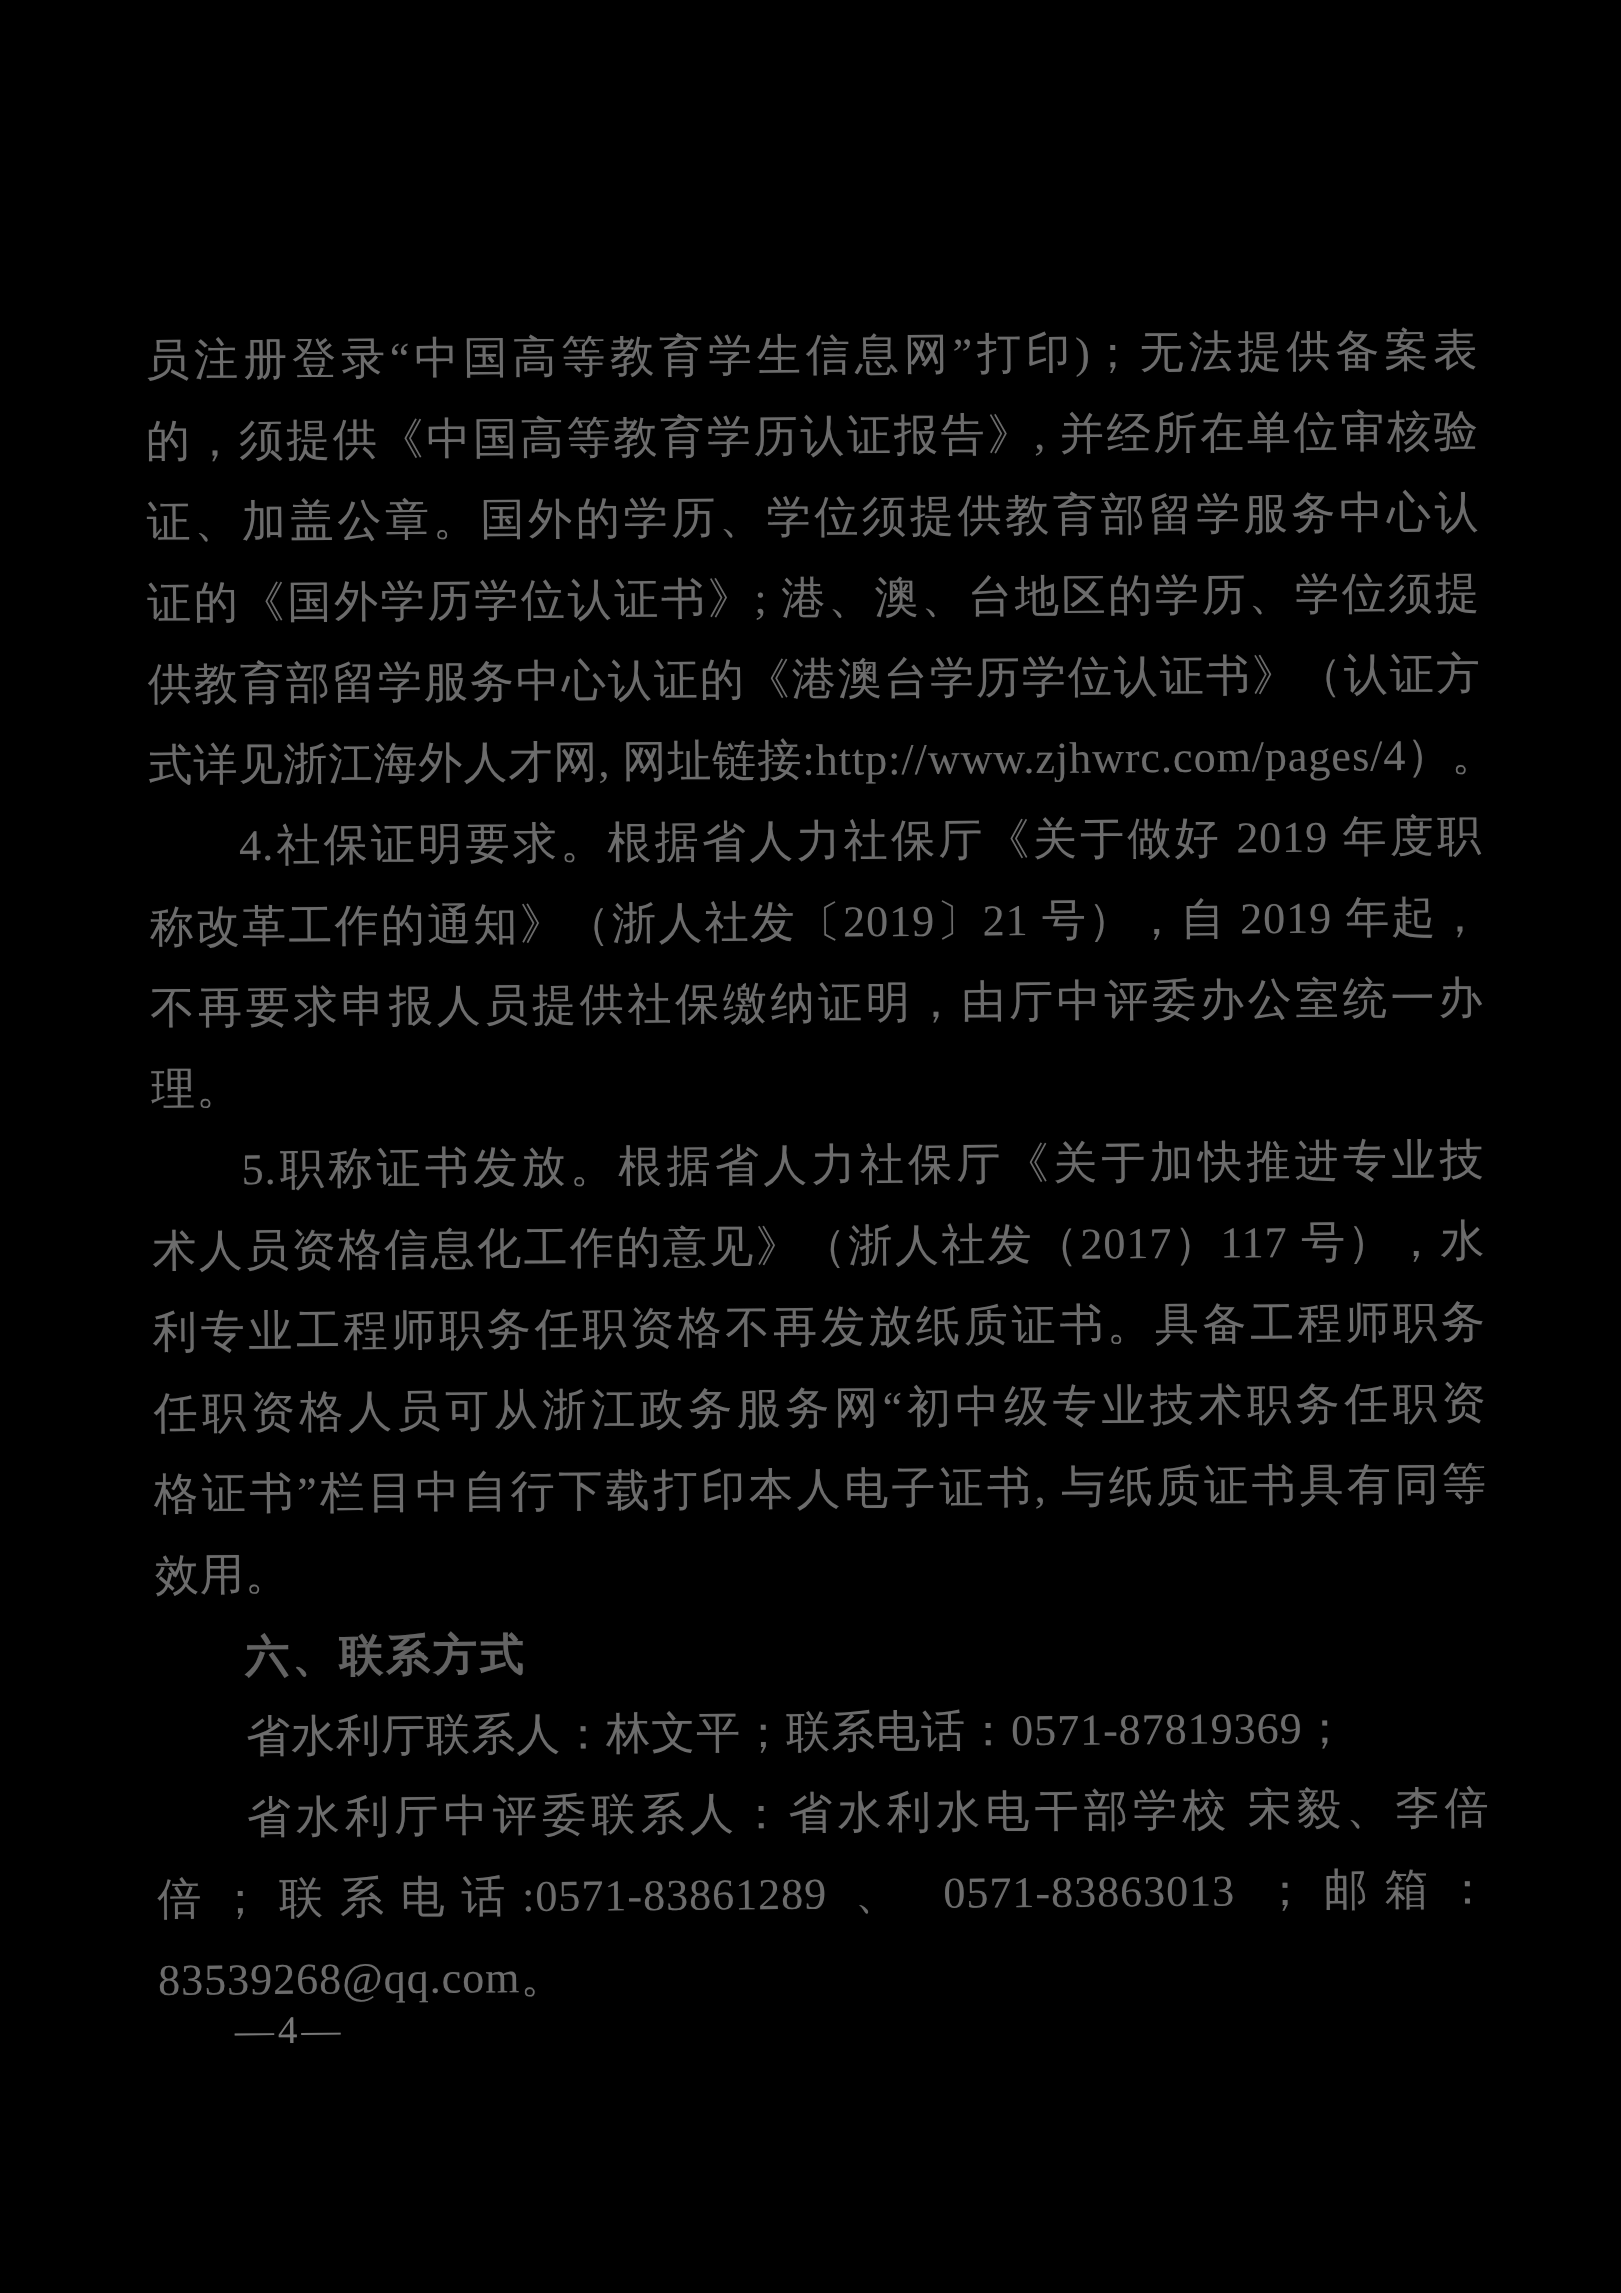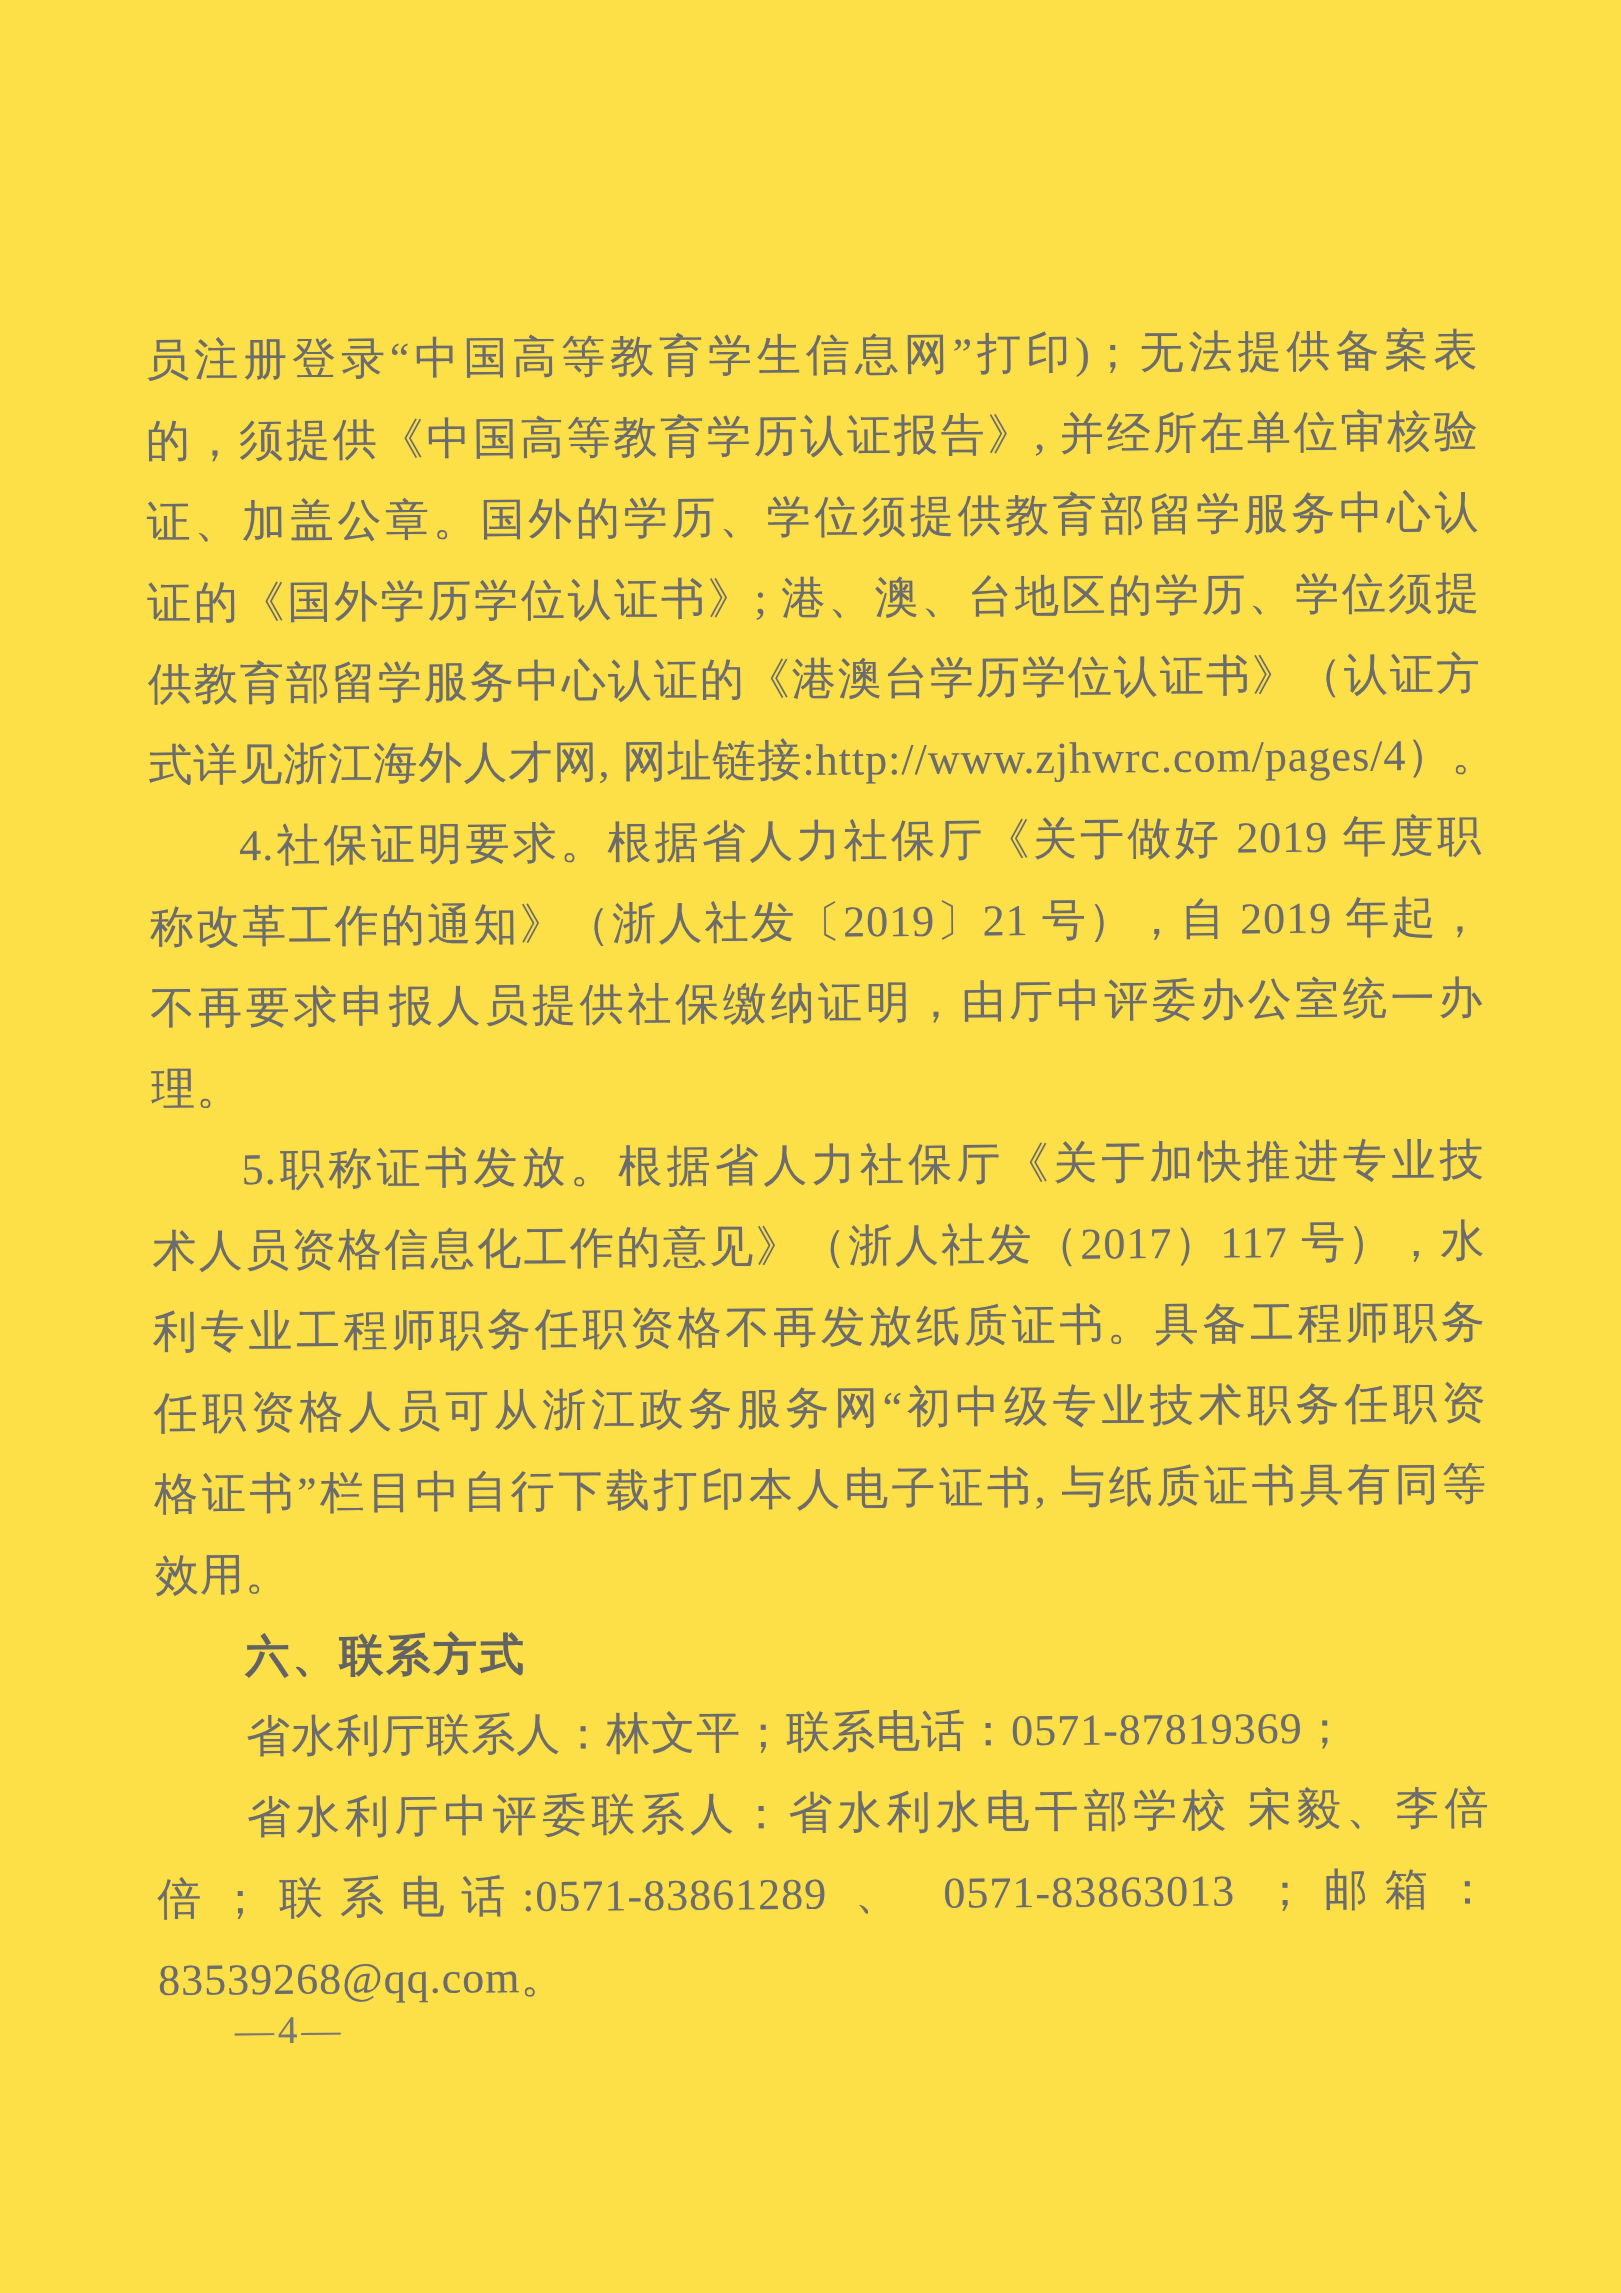--- a/index.html
+++ b/index.html
@@ -1,21 +1,21 @@
 <!DOCTYPE html>
 <html><head>
 <meta charset="utf-8">
 <style>
   * { margin: 0; padding: 0; box-sizing: border-box; }
   html, body { background: #ffffff; }
   .page {
     position: relative;
     width: 1621px;
     height: 2294px;
-    background: #fde047;
+    background: #000000;
     overflow: hidden;
     font-family: "Liberation Serif", "DejaVu Serif", serif;
   }
   .content {
     position: absolute;
     left: 145px;
     top: 320px;
     width: 1333px;
     transform: rotate(-0.45deg);
     transform-origin: 0 0;

